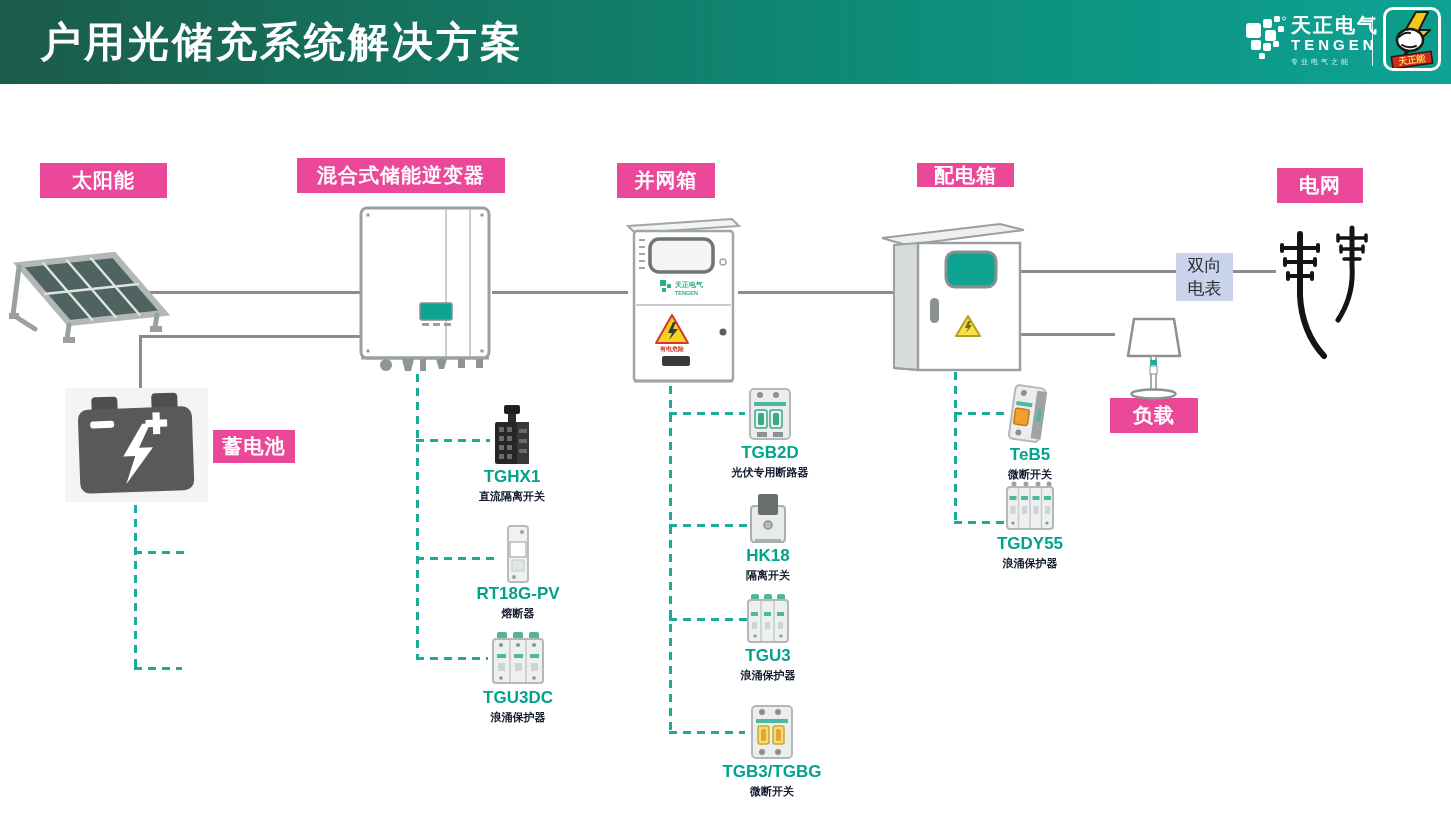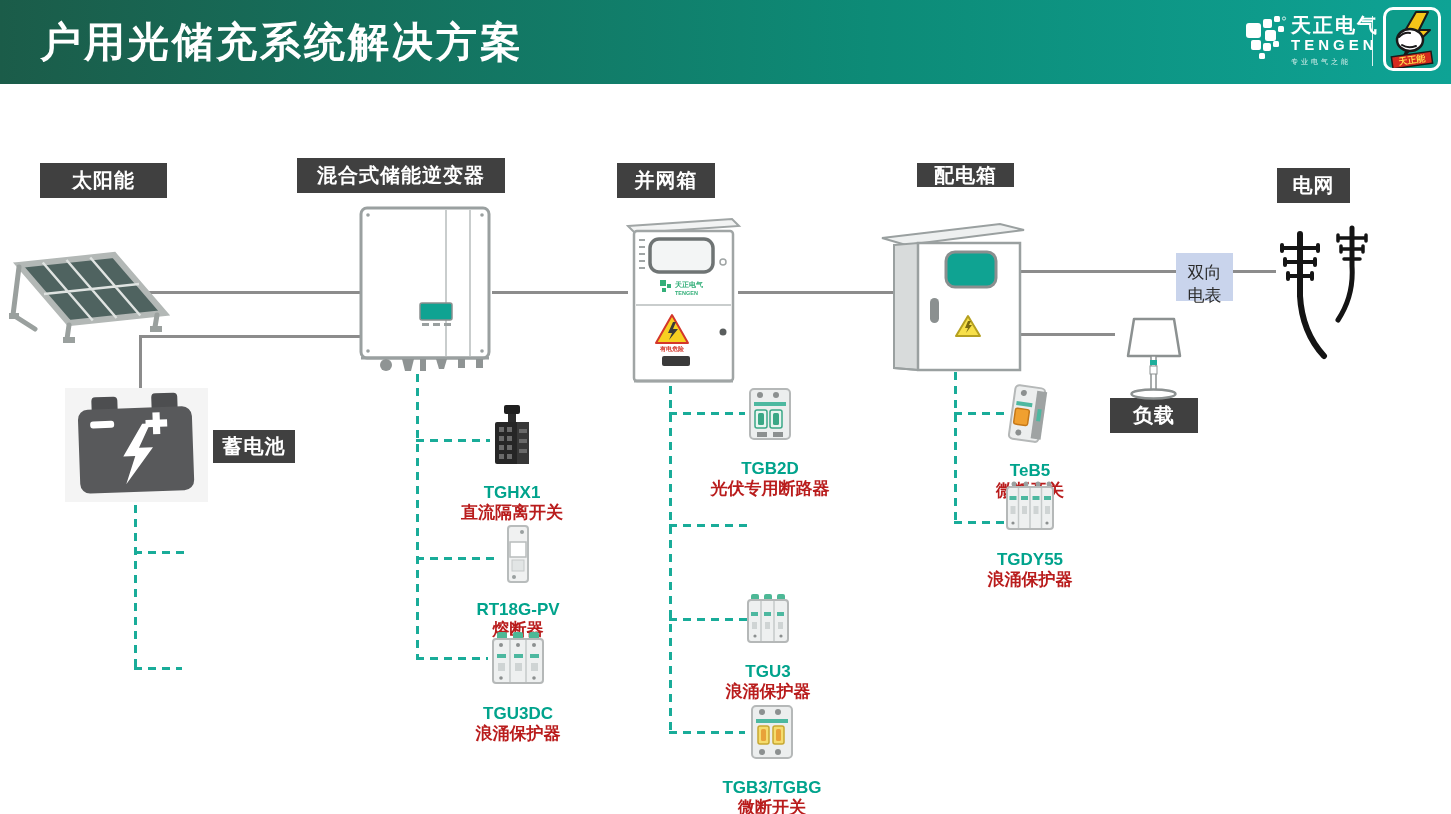--- a/index.html
+++ b/index.html
@@ -11,35 +11,35 @@
   #title{position:absolute;left:40px;top:0;height:84px;line-height:84px;
          color:#ffffff;font-size:41px;font-weight:bold;letter-spacing:3px;}
   .brandtxt{position:absolute;left:1291px;top:14px;color:#fff;}
   .brand-cn{font-size:20px;font-weight:bold;letter-spacing:2px;line-height:22px;}
   .brand-en{font-size:15px;font-weight:bold;letter-spacing:4px;line-height:17px;}
   .brand-tag{font-size:7px;letter-spacing:3px;line-height:9px;margin-top:4px;color:rgba(255,255,255,.85);}
   #logo-divider{position:absolute;left:1372px;top:16px;width:1px;height:50px;background:rgba(255,255,255,.85);}
   #mascot{position:absolute;left:1383px;top:7px;width:58px;height:64px;border:3px solid #ffffff;
           border-radius:10px;background:#0d9c8a;box-sizing:border-box;overflow:hidden;}
   
-  .sec-label{position:absolute;background:#404040;color:#fff;font-weight:bold;font-size:20px;
+  .sec-label{position:absolute;background:#ec4899;color:#fff;font-weight:bold;font-size:20px;
              display:flex;align-items:center;justify-content:center;letter-spacing:1px;}
   
   .hline{position:absolute;height:3px;background:#8c8c8c;}
   .vline{position:absolute;width:3px;background:#8c8c8c;}
   .dh{position:absolute;height:3px;background:repeating-linear-gradient(90deg,#19ac99 0 8px,transparent 8px 14px);}
   .dv{position:absolute;width:3px;background:repeating-linear-gradient(180deg,#19ac99 0 8px,transparent 8px 14px);}
   
   #meter{position:absolute;left:1176px;top:253px;width:57px;height:48px;background:#c9d4ec;
-         color:#2b2b2b;font-size:17px;line-height:23px;text-align:center;padding-top:8px;box-sizing:border-box;}
+         color:#2b2b2b;font-size:17px;line-height:23px;text-align:center;padding-top:1px;box-sizing:border-box;}
   
   .card{position:absolute;text-align:center;}
   .card svg{display:block;margin:0 auto;}
-  .model{color:#00a38c;font-weight:bold;font-size:17px;margin-top:16px;line-height:20px;}
-  .desc{color:#b91c1c;font-weight:bold;font-size:17px;line-height:19px;}
+  .model{color:#00a38c;font-weight:bold;font-size:17px;margin-top:0;line-height:20px;}
+  .desc{color:#0f172a;font-weight:bold;font-size:11px;line-height:19px;}
   .dev{position:absolute;}
 </style>
 </head>
 <body>
 
 <div id="slide">
 
   <div id="header">
     <div id="title">户用光储充系统解决方案</div>
 
@@ -76,21 +76,21 @@
           <text x="26" y="53" text-anchor="middle" font-size="9" font-weight="bold" fill="#ffd94d">天正能</text>
         </g>
       </svg>
     </div>
   </div>
 
   <div class="sec-label" style="left:40px;top:163px;width:127px;height:35px">太阳能</div>
   <div class="sec-label" style="left:297px;top:158px;width:208px;height:35px">混合式储能逆变器</div>
   <div class="sec-label" style="left:617px;top:163px;width:98px;height:35px">并网箱</div>
   <div class="sec-label" style="left:917px;top:163px;width:97px;height:24px">配电箱</div>
-  <div class="sec-label" style="left:1277px;top:168px;width:73px;height:35px">电网</div>
+  <div class="sec-label" style="left:1277px;top:168px;width:86px;height:35px">电网</div>
   <div class="sec-label" style="left:213px;top:430px;width:82px;height:33px">蓄电池</div>
   <div class="sec-label" style="left:1110px;top:398px;width:88px;height:35px">负载</div>
 
   <div class="hline" style="left:148px;top:291px;width:212px"></div>
   <div class="hline" style="left:140px;top:335px;width:220px"></div>
   <div class="vline" style="left:139px;top:335px;height:55px"></div>
   <div class="hline" style="left:492px;top:291px;width:136px"></div>
   <div class="hline" style="left:738px;top:291px;width:157px"></div>
   <div class="hline" style="left:1020px;top:270px;width:156px"></div>
   <div class="hline" style="left:1233px;top:270px;width:43px"></div>
@@ -289,20 +289,30 @@
       <rect x="25" y="25" width="12" height="18" rx="2" fill="#e9f5f0" stroke="#3aa886" stroke-width="1.5"></rect>
       <rect x="13" y="28" width="6" height="12" rx="1.5" fill="#3aa886"></rect>
         <rect x="28" y="28" width="6" height="12" rx="1.5" fill="#3aa886"></rect>
       <rect x="12" y="47" width="10" height="5" fill="#8c9090"></rect>
         <rect x="28" y="47" width="10" height="5" fill="#8c9090"></rect>
     </svg>
     <div class="model">TGB2D</div>
     <div class="desc">光伏专用断路器</div>
   </div>
 
+  <div class="card" style="left:698px;top:492px;width:140px">
+    <svg width="42" height="54" viewBox="0 0 42 54">
+      <rect x="4" y="14" width="34" height="36" rx="3" fill="#e9ebeb" stroke="#aab0b0" stroke-width="2"></rect>
+      <rect x="11" y="2" width="20" height="21" rx="2" fill="#6b6f70"></rect>
+      <circle cx="21" cy="33" r="4" fill="#b5b9b9" stroke="#8c9090" stroke-width="1.5"></circle>
+      <path d="M8,48 h26" stroke="#aab0b0" stroke-width="2"></path>
+    </svg>
+    <div class="model">HK18</div>
+    <div class="desc">隔离开关</div>
+  </div>
 
   <div class="card" style="left:698px;top:592px;width:140px">
     <svg width="46" height="54" viewBox="0 0 46 54">
       <rect x="6" y="2" width="8" height="8" rx="2" fill="#4db896"></rect>
         <rect x="19" y="2" width="8" height="8" rx="2" fill="#4db896"></rect>
         <rect x="32" y="2" width="8" height="8" rx="2" fill="#4db896"></rect>
       <rect x="3" y="8" width="40" height="42" rx="3" fill="#eef0f0" stroke="#b5b8b8" stroke-width="2"></rect>
       <path d="M16,9 V49 M29,9 V49" stroke="#c5c9c9" stroke-width="1.5"></path>
       <rect x="6" y="20" width="7" height="4" fill="#4db8a0"></rect>
         <rect x="19" y="20" width="7" height="4" fill="#4db8a0"></rect>

